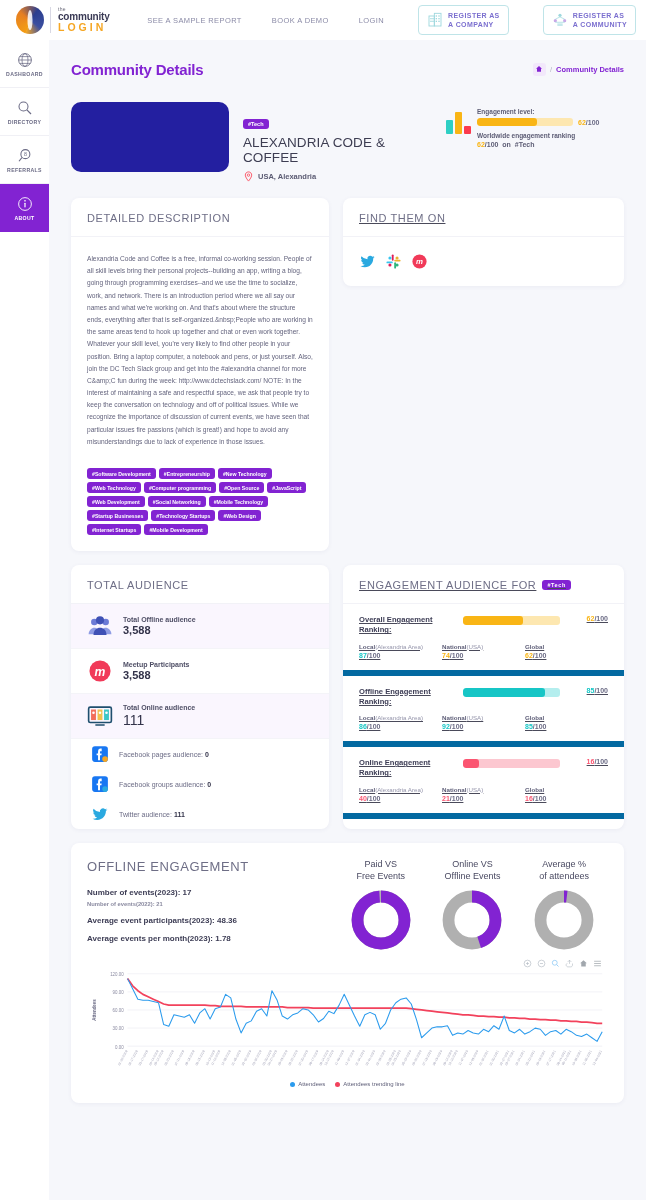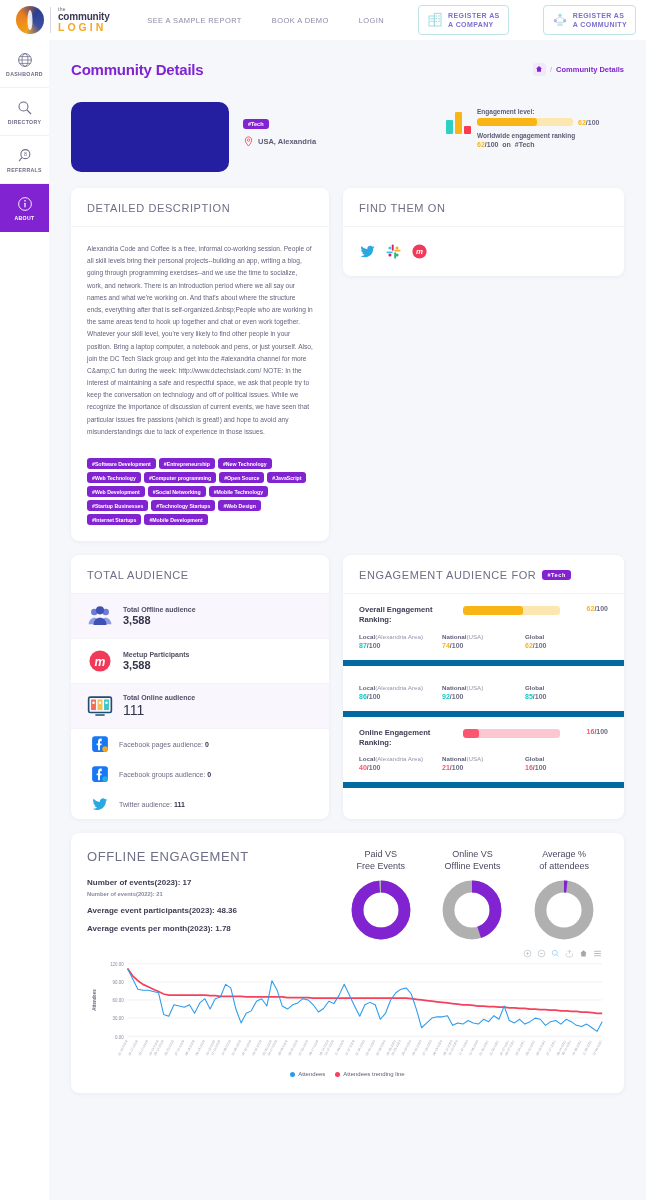--- a/index.html
+++ b/index.html
@@ -109,21 +109,21 @@
 
   
   .row { display: flex; gap: 14px; }
   .card { background: #fff; border-radius: 8px; box-shadow: 0 1px 4px rgba(90,80,140,.07); }
   .card-title {
     font-size: 11px; color: #6e6e86; letter-spacing: .6px;
     padding: 14px 16px 12px; border-bottom: 1px solid #f2f2f7;
     display: flex; align-items: center; gap: 6px;
   }
   .col-left { width: 258px; flex: 0 0 258px; }
-  .col-right { flex: 1; }
+  .col-right { flex: 1; text-decoration: underline; }
 
   .desc-body { padding: 16px 16px 10px; }
   .desc-text { font-size: 6.6px; line-height: 1.85; color: #64647e; }
   .tags { display: flex; flex-wrap: wrap; gap: 3px; padding: 10px 16px 16px; }
   .tag {
     background: #8223d2; color: #fff; font-size: 5.2px; font-weight: 700;
     padding: 2.5px 5px; border-radius: 3px; white-space: nowrap;
   }
 
   .socials { display: flex; gap: 9px; padding: 16px; align-items: center; }
@@ -280,20 +280,21 @@
       </span>
       <span class="crumb-sep">/</span>
       <span class="crumb-cur">Community Details</span>
     </div>
   </div>
 
   <div class="hero">
     <div class="hero-logo"></div>
     <div class="hero-mid">
       <span class="tag-pill">#Tech</span>
+      <div class="hero-name">ALEXANDRIA CODE &amp; COFFEE</div>
       <div class="hero-loc">
         <svg width="11" height="11" viewBox="0 0 24 24">
           <path d="M12 2 C8 2 5 5 5 9 c0 5 7 13 7 13 s7-8 7-13 c0-4-3-7-7-7z" fill="none" stroke="#fb3b4e" stroke-width="1.8"></path>
           <circle cx="12" cy="9" r="2.6" fill="none" stroke="#fb3b4e" stroke-width="1.6"></circle>
         </svg>
         <span class="hero-loc-txt">USA, Alexandria</span>
       </div>
     </div>
     <div class="hero-right">
       <div class="mini-bars">
@@ -464,20 +465,27 @@
                 <div class="rank-col-lab"><b>National</b>(USA)</div>
                 <div class="rank-col-val" style="color:#f9b515">74<span class="den">/100</span></div>
               </div>
               <div class="rank-col">
                 <div class="rank-col-lab"><b>Global</b></div>
                 <div class="rank-col-val" style="color:#f9b515">62<span class="den">/100</span></div>
               </div>
             </div>
           </div>
           <div class="rank-block">
+            <div class="rank-top">
+              <div class="rank-name">Offline Engagement Ranking:</div>
+              <div class="rank-track" style="background:#b4eeee">
+                <div class="rank-fill" style="width:85%;background:#17c6c6"></div>
+              </div>
+              <div class="rank-score" style="color:#17c6c6">85<span class="den">/100</span></div>
+            </div>
             <div class="rank-cols">
               <div class="rank-col">
                 <div class="rank-col-lab"><b>Local</b>(Alexandria Area)</div>
                 <div class="rank-col-val" style="color:#17c6c6">86<span class="den">/100</span></div>
               </div>
               <div class="rank-col">
                 <div class="rank-col-lab"><b>National</b>(USA)</div>
                 <div class="rank-col-val" style="color:#17c6c6">92<span class="den">/100</span></div>
               </div>
               <div class="rank-col">

